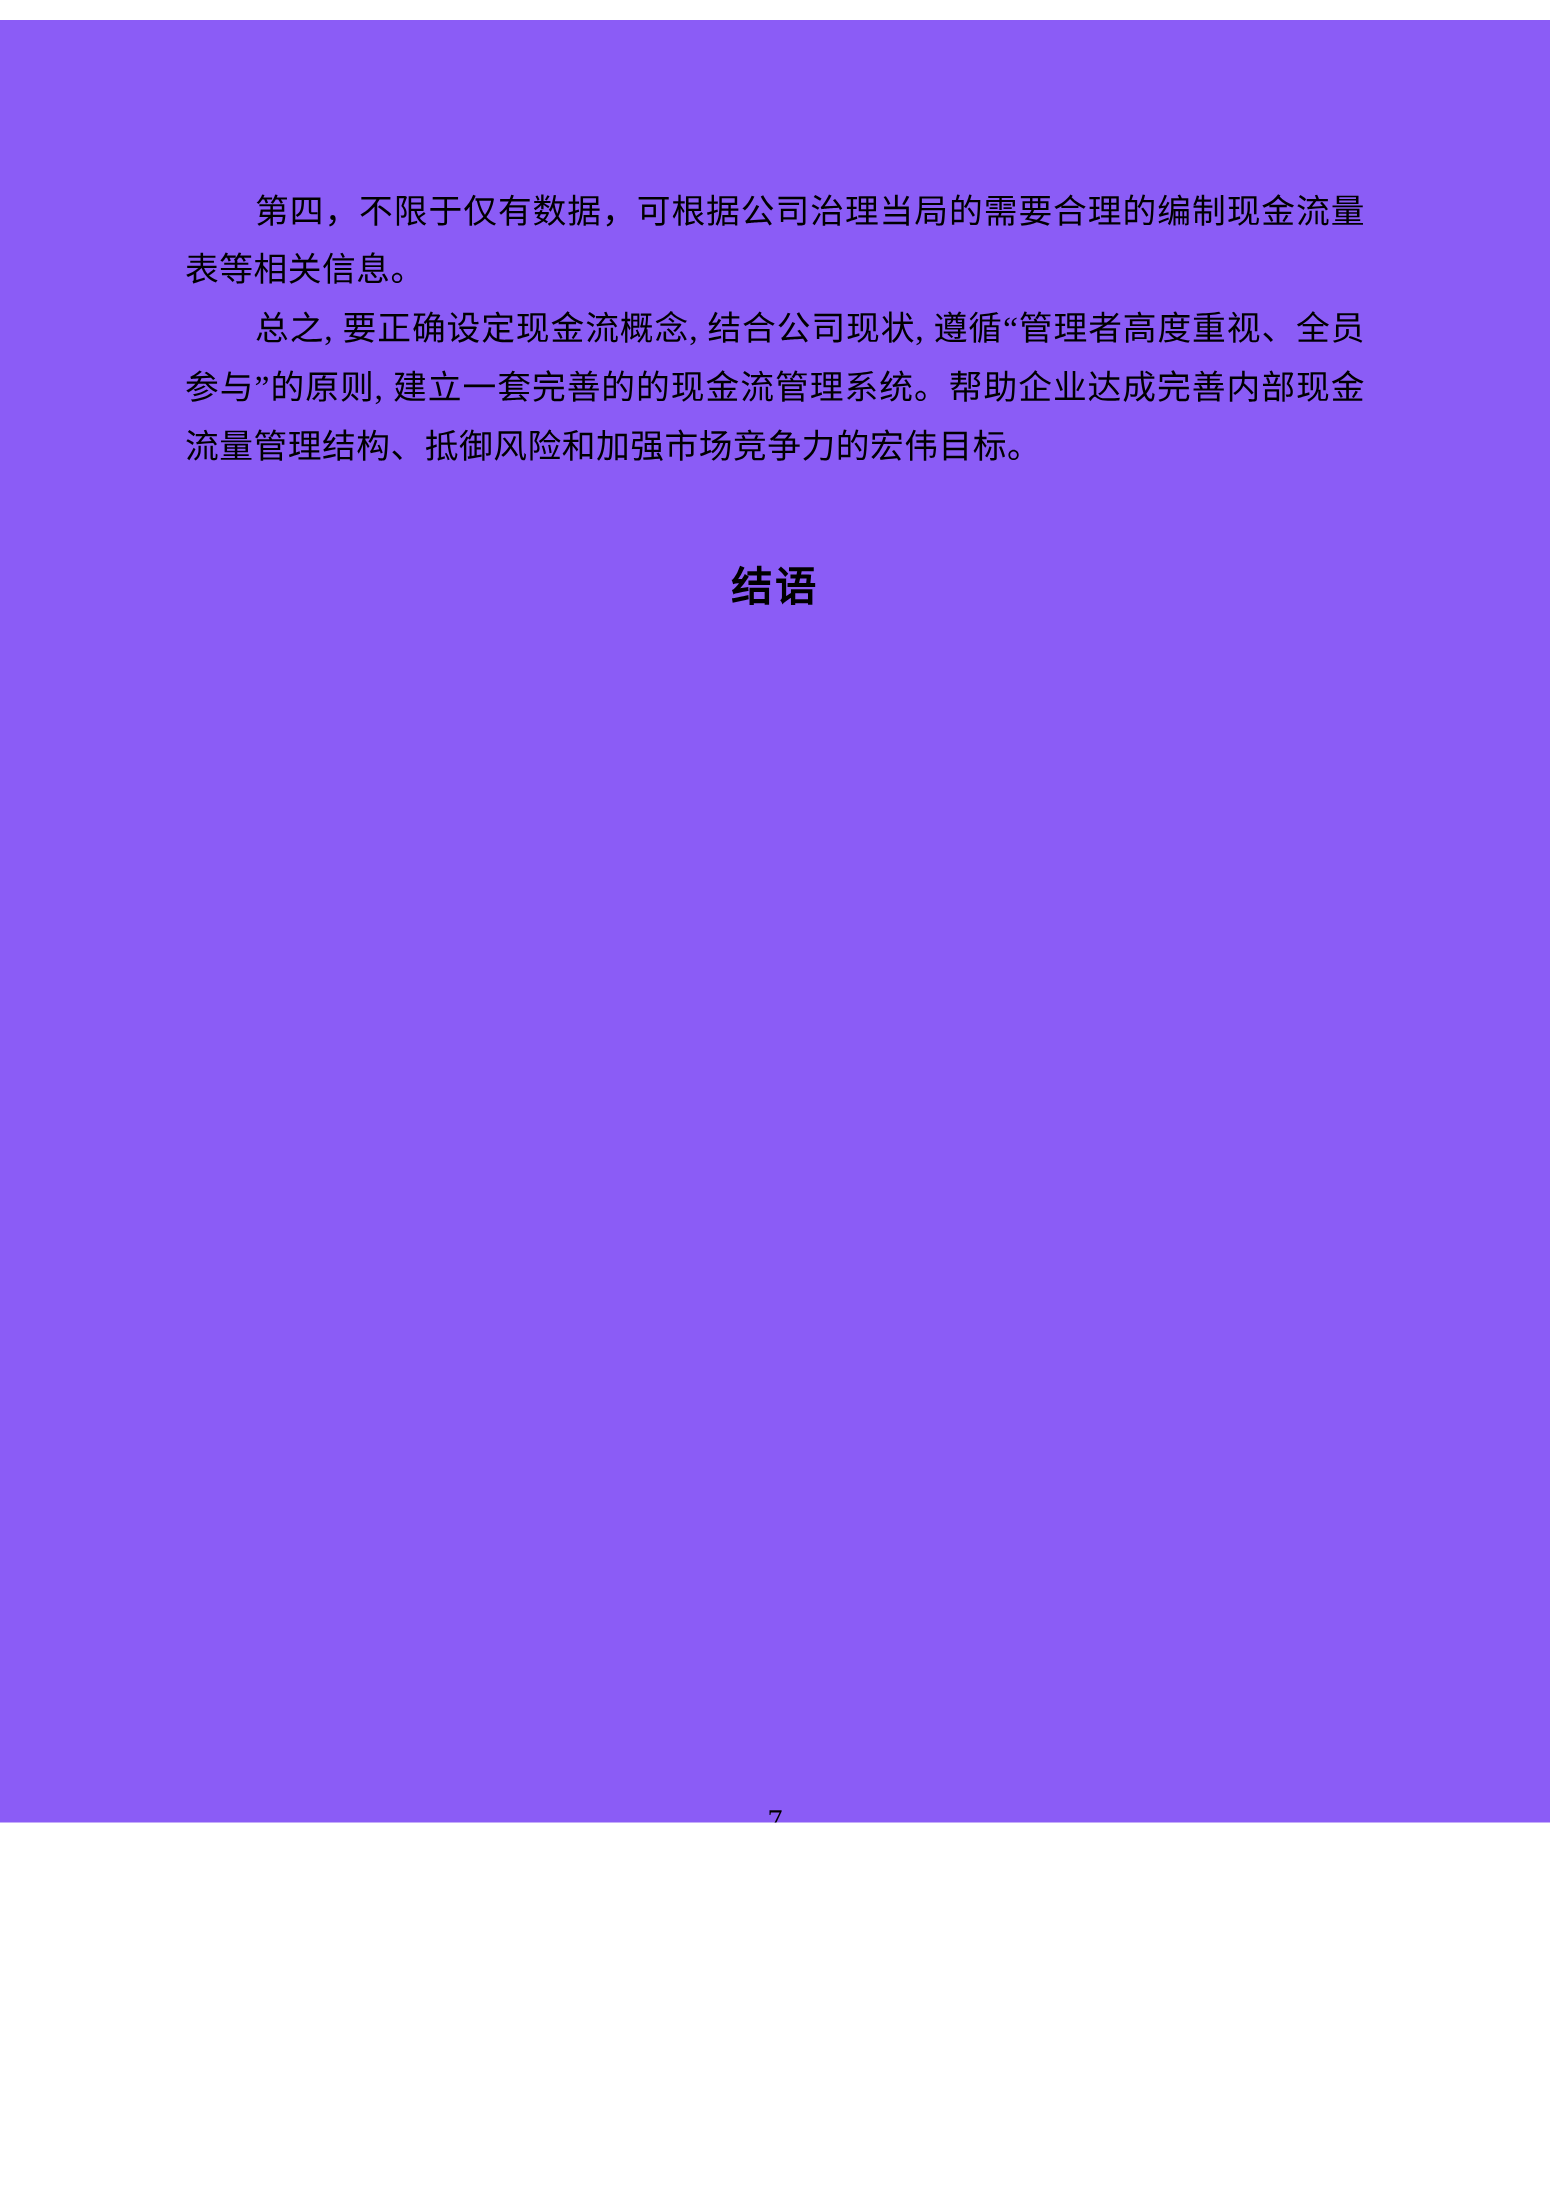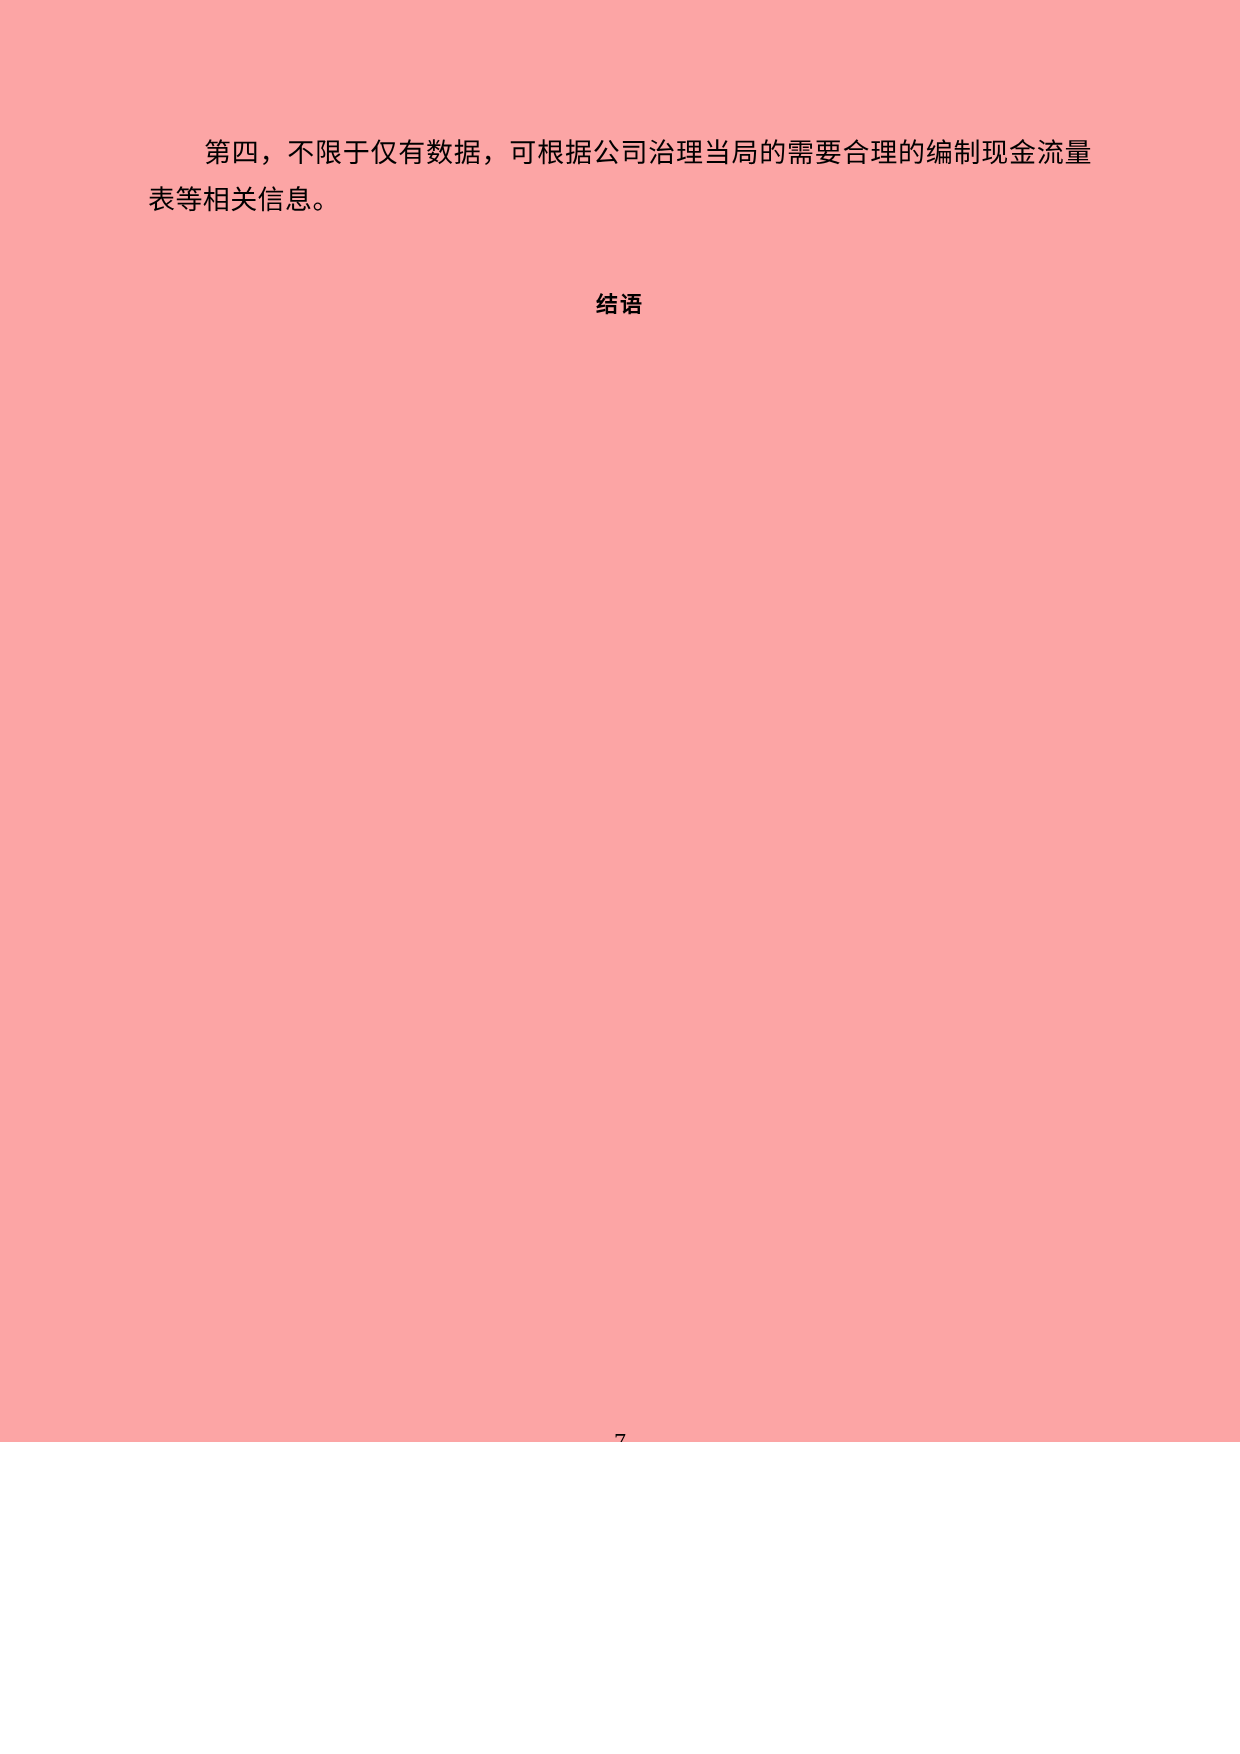--- a/index.html
+++ b/index.html
@@ -5,22 +5,22 @@
 <style>
   html, body {
     margin: 0;
     padding: 0;
     background: #ffffff;
   }
   .page {
     position: relative;
     width: 1240px;
     height: 1442px;
-    background: #fca5a5;
-    margin: 0 auto;
+    background: #8b5cf6;
+    margin: 16px auto;
     overflow: hidden;
     font-family: "Liberation Serif", "DejaVu Serif", serif;
     color: #000000;
   }
   .content {
     position: absolute;
     left: 148px;
     top: 130px;
     width: 944px;
   }
@@ -33,21 +33,21 @@
     letter-spacing: 0.4px;
   }
   p.indent {
     text-indent: 56px;
   }
   .section-heading {
     margin: 0;
     padding-top: 62px;
     padding-bottom: 40px;
     text-align: center;
-    font-size: 22px;
+    font-size: 33px;
     font-weight: bold;
     letter-spacing: 2px;
     font-family: "DejaVu Sans", "Liberation Sans", sans-serif;
   }
   .gap-after-heading {
     height: 24px;
   }
   .page-number {
     position: absolute;
     left: 0;
@@ -60,20 +60,21 @@
 </style>
 </head>
 <body>
 
 <div class="page">
 
   <div class="content">
 
     <p class="body-text indent">第四，不限于仅有数据，可根据公司治理当局的需要合理的编制现金流量表等相关信息。</p>
 
+    <p class="body-text indent">总之, 要正确设定现金流概念, 结合公司现状, 遵循“管理者高度重视、全员参与”的原则, 建立一套完善的的现金流管理系统。帮助企业达成完善内部现金流量管理结构、抵御风险和加强市场竞争力的宏伟目标。</p>
 
     <h2 class="section-heading">结语</h2>
 
     <div class="gap-after-heading"></div>
 
 
   </div>
 
   <div class="page-number">7</div>
 

